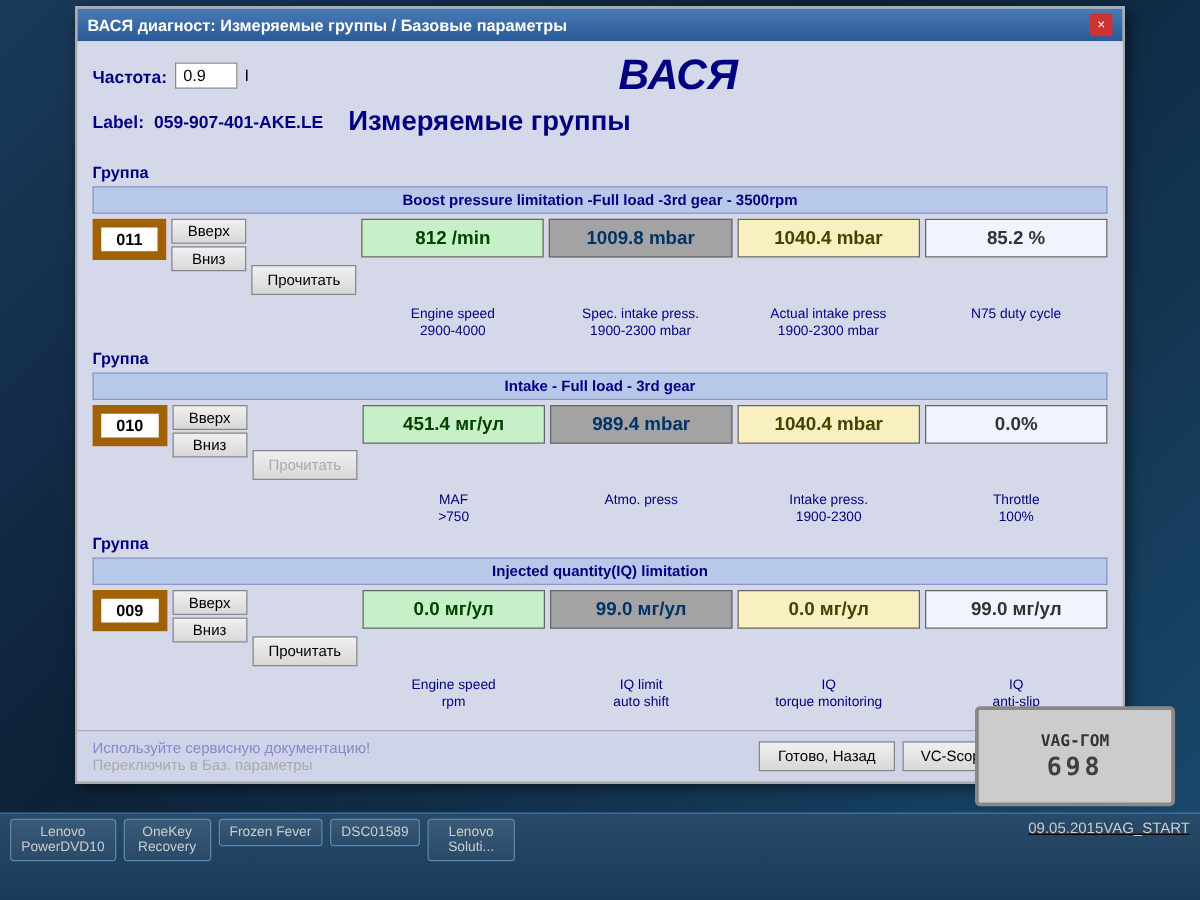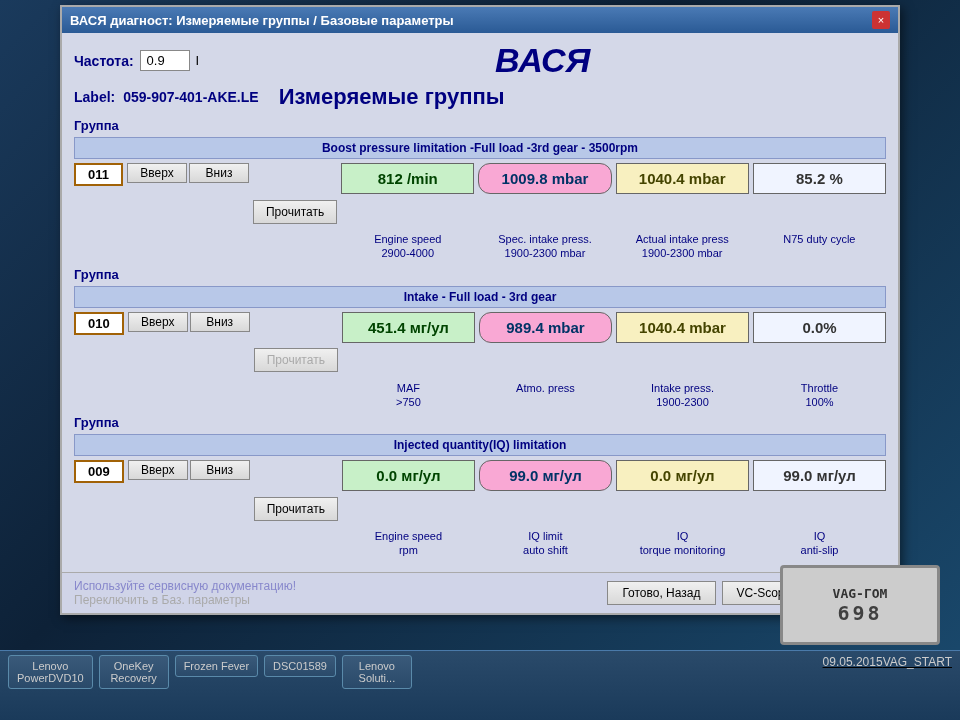--- a/index.html
+++ b/index.html
@@ -140,21 +140,21 @@
       font-size: 22px;
       font-weight: bold;
       color: #000080;
       margin-left: 8px;
     }
 
     
     .label-row {
       display: flex;
       align-items: center;
-      margin-bottom: 8px;
+      margin-bottom: 20px;
     }
 
     .label-key {
       color: #000080;
       font-size: 14px;
       font-weight: bold;
       margin-right: 8px;
     }
 
     .label-value {
@@ -181,32 +181,32 @@
       text-align: center;
       padding: 3px;
       font-size: 12px;
       color: #000080;
       font-weight: bold;
       margin-bottom: 4px;
       border: 1px solid #8898c8;
     }
 
     .group-number {
-      border: 2px solid #a16207;
+      border: 7px solid #a16207;
       background: white;
       padding: 2px 12px;
       font-size: 13px;
       font-weight: bold;
       min-width: 36px;
       text-align: center;
     }
 
     .btn-group {
       display: flex;
-      flex-direction: row;
+      flex-direction: column;
       gap: 2px;
     }
 
     .btn {
       border: 1px solid #888;
       background: linear-gradient(180deg, #f0f0f0 0%, #d8d8d8 100%);
       padding: 2px 10px;
       font-size: 12px;
       cursor: pointer;
       min-width: 60px;
@@ -241,21 +241,21 @@
       padding: 6px 8px;
       font-size: 15px;
       font-weight: bold;
       text-align: center;
       width: 100%;
       min-width: 110px;
       border: 1px solid #666;
     }
 
     .value-box.green { background: #c8f0c8; color: #004400; }
-    .value-box.cyan { background: #f9a8d4; color: #003366; border-radius: 12px; }
+    .value-box.cyan { background: #a3a3a3; color: #003366; }
     .value-box.yellow { background: #f8f0c0; color: #444400; }
     .value-box.white-val { background: #f0f4ff; color: #333; }
 
     .value-label {
       font-size: 11px;
       color: #000080;
       text-align: center;
       margin-top: 2px;
       line-height: 1.3;
     }

